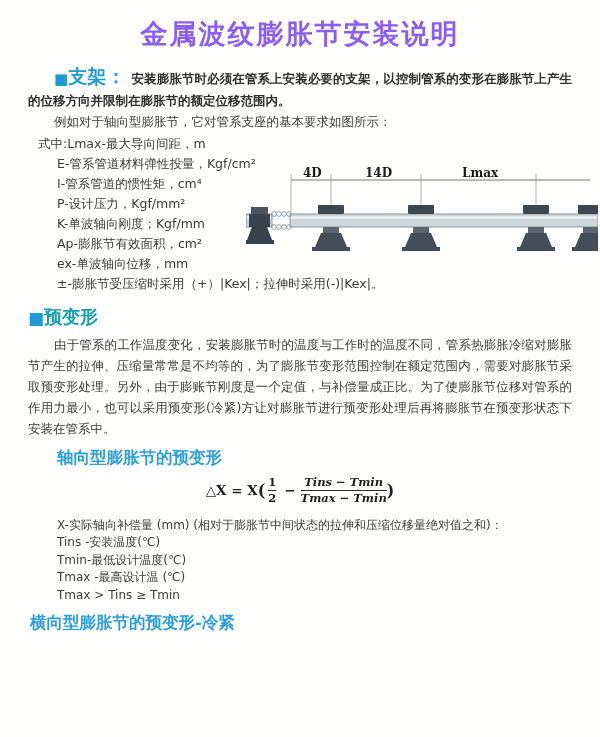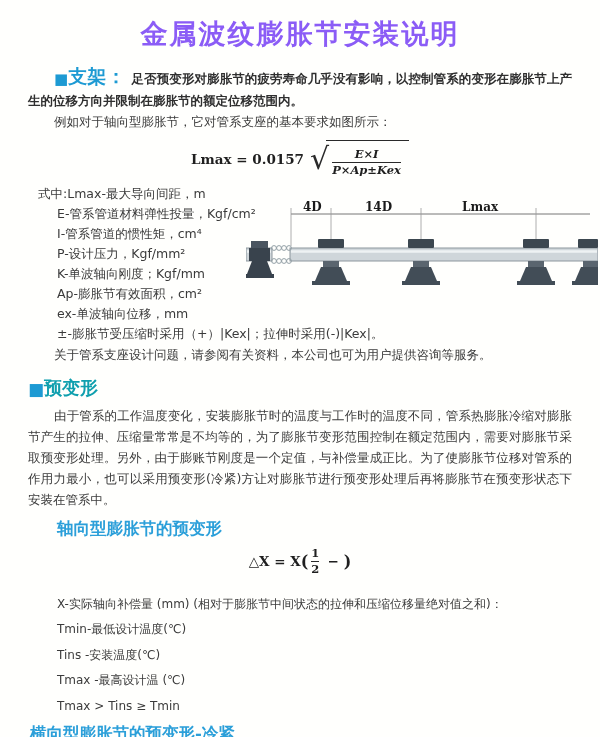--- a/index.html
+++ b/index.html
@@ -49,46 +49,36 @@
   .radical { font-size:30px; font-weight:400; line-height:0.85; margin-left:6px; margin-right:-3px; color:#2a2a2a; }
   .radicand { display:inline-block; border-top:1.5px solid #2a2a2a; padding:2px 8px 0 6px; }
   .radicand .frac { font-style:italic; }
   .op { margin:0 5px; font-weight:bold; font-size:13.5px; }
   .paren { font-size:16px; font-weight:bold; }
 
   
   .defs { position:relative; margin-top:2px; }
   .def-line { font-size:12.5px; line-height:20px; padding-left:29px; white-space:nowrap; }
   .def-line.first { padding-left:10px; }
-  .diagram { position:absolute; left:218px; top:16px; width:352px; height:98px; }
+  .diagram { position:absolute; left:218px; top:32px; width:352px; height:98px; }
 
-  .plain-line { font-size:12px; line-height:17.5px; padding-left:29px; color:#3b3b3b;margin-top:8px; }
+  .plain-line { font-size:12px; line-height:17.5px; padding-left:29px; color:#3b3b3b; }
   .gap-s { height:3px; }
 </style>
 </head>
 <body>
 
 <div class="page">
 
   <h1 class="title">金属波纹膨胀节安装说明</h1>
 
-  <p class="body" style="text-indent:26px;"><span class="bullet">■</span><span class="sec-title-blue">支架：</span><span class="lead-text">足否预变形对膨胀节的疲劳寿命几乎没有影响，以控制管系的变形在膨胀节上产生的位移方向并限制在膨胀节的额定位移范围内。</span></p>
+  <p class="body" style="text-indent:26px;"><span class="bullet">■</span><span class="sec-title-blue">支架：</span><span class="lead-text">安装膨胀节时必须在管系上安装必要的支架，以控制管系的变形在膨胀节上产生的位移方向并限制在膨胀节的额定位移范围内。</span></p>
 
   <p class="body indent2">例如对于轴向型膨胀节，它对管系支座的基本要求如图所示：</p>
 
-  <div class="formula f1">
-    <span class="f-text">Lmax = 0.0157</span>
-    <span class="radical">√</span>
-    <span class="radicand">
-      <span class="frac">
-        <span class="num">E×I</span>
-        <span class="den">P×Ap±Kex</span>
-      </span>
-    </span>
-  </div>
 
   <div class="defs">
     <div class="def-line first">式中:Lmax-最大导向间距，m</div>
     <div class="def-line">E-管系管道材料弹性投量，Kgf/cm²</div>
     <div class="def-line">I-管系管道的惯性矩，cm⁴</div>
     <div class="def-line">P-设计压力，Kgf/mm²</div>
     <div class="def-line">K-单波轴向刚度；Kgf/mm</div>
     <div class="def-line">Ap-膨胀节有效面积，cm²</div>
     <div class="def-line">ex-单波轴向位移，mm</div>
     <div class="def-line">±-膨胀节受压缩时采用（+）|Kex|；拉伸时采用(-)|Kex|。</div>
@@ -149,42 +139,45 @@
         <g>
           <rect x="332" y="39" width="20" height="9" rx="1" fill="#3c4750"></rect>
           <rect x="337" y="61" width="15" height="6" fill="#5a656f"></rect>
           <path d="M335 67 L352 67 L352 81 L329 81 Z" fill="#424d57"></path>
           <rect x="326" y="81" width="26" height="4" fill="#424d57"></rect>
         </g>
       </svg>
     </div>
   </div>
 
-  <p class="body indent2">关于管系支座设计问题，请参阅有关资料，本公司也可为用户提供咨询等服务。</p>
 
   <div class="sec-head"><span class="bullet">■</span><span class="sec-title-teal">预变形</span></div>
 
   <p class="body indent2">由于管系的工作温度变化，安装膨胀节时的温度与工作时的温度不同，管系热膨胀冷缩对膨胀节产生的拉伸、压缩量常常是不均等的，为了膨胀节变形范围控制在额定范围内，需要对膨胀节采取预变形处理。另外，由于膨账节刚度是一个定值，与补偿量成正比。为了使膨胀节位移对管系的作用力最小，也可以采用预变形(冷紧)方让对膨胀节进行预变形处理后再将膨胀节在预变形状态下安装在管系中。</p>
 
   <div class="subhead">轴向型膨胀节的预变形</div>
 
   <div class="formula f2">
     <span class="f-text">△X = X</span>
     <span class="paren">(</span>
     <span class="frac" style="margin:0 3px;">
       <span class="num">1</span>
       <span class="den">2</span>
     </span>
     <span class="op">−</span>
+    <span class="frac it">
+      <span class="num">Tins − Tmin</span>
+      <span class="den">Tmax − Tmin</span>
+    </span>
     <span class="paren">)</span>
   </div>
 
 
   <div class="gap-s"></div>
   <div class="plain-line">X-实际轴向补偿量 (mm) (相对于膨胀节中间状态的拉伸和压缩位移量绝对值之和)：</div>
+  <div class="plain-line">Tins -安装温度(℃)</div>
   <div class="plain-line">Tmin-最低设计温度(℃)</div>
-  <div class="plain-line">Tins -安装温度(℃)</div>
   <div class="plain-line">Tmax -最高设计温 (℃)</div>
   <div class="plain-line">Tmax &gt; Tins ≥ Tmin</div>
 
   <div class="subhead flush">横向型膨胀节的预变形-冷紧</div>
 
 </div>
 
 </body></html>

